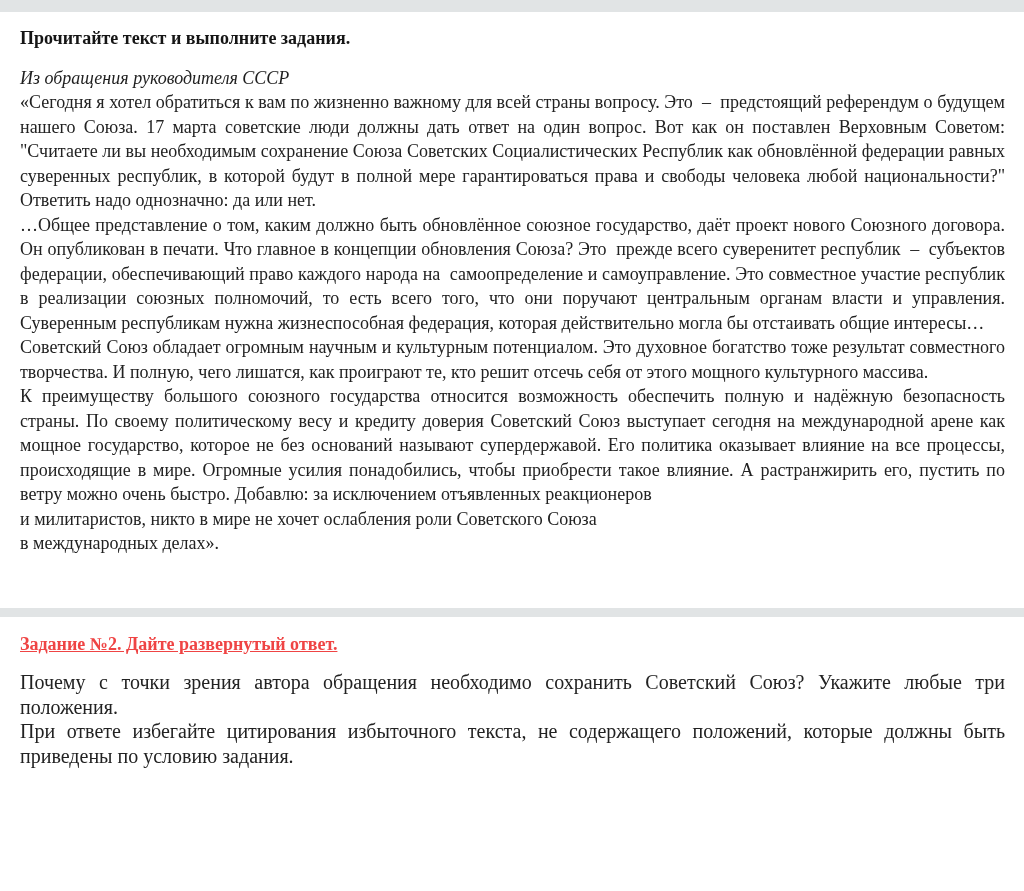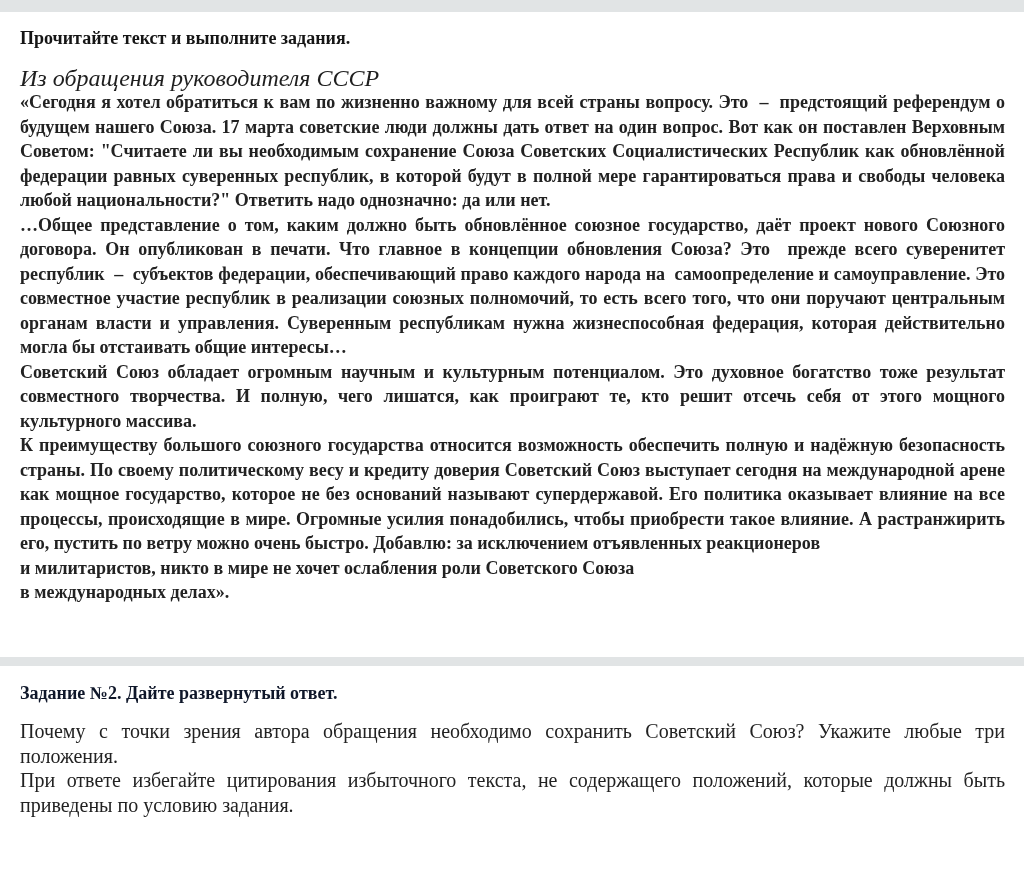--- a/index.html
+++ b/index.html
@@ -22,47 +22,47 @@
     padding: 14px 19px 0 20px;
   }
   .instruction-heading {
     font-size: 18px;
     line-height: 24.5px;
     font-weight: bold;
     color: #151515;
     margin-bottom: 15px;
   }
   .source-caption {
-    font-size: 24px;
+    font-size: 18px;
     line-height: 24.5px;
     font-style: italic;
   }
   .body-text p {
     font-size: 18px;
     line-height: 24.5px;
     text-align: justify;
     white-space: pre-wrap;
     color: #222222;
-    font-weight: bold;
   }
   .section-divider {
     width: 100%;
     height: 9px;
     background: #e1e4e5;
     margin-top: 52px;
   }
   .task-section {
     padding: 15px 19px 0 20px;
   }
   .task-heading {
     font-size: 18px;
     line-height: 24.5px;
     font-weight: bold;
-    color: #0f172a;
+    color: #ef4444;
     margin-bottom: 14px;
+    text-decoration: underline;
   }
   .task-section p {
     font-size: 20px;
     line-height: 24.5px;
     text-align: justify;
     white-space: pre-wrap;
     color: #222222;
   }
 </style>
 </head>

